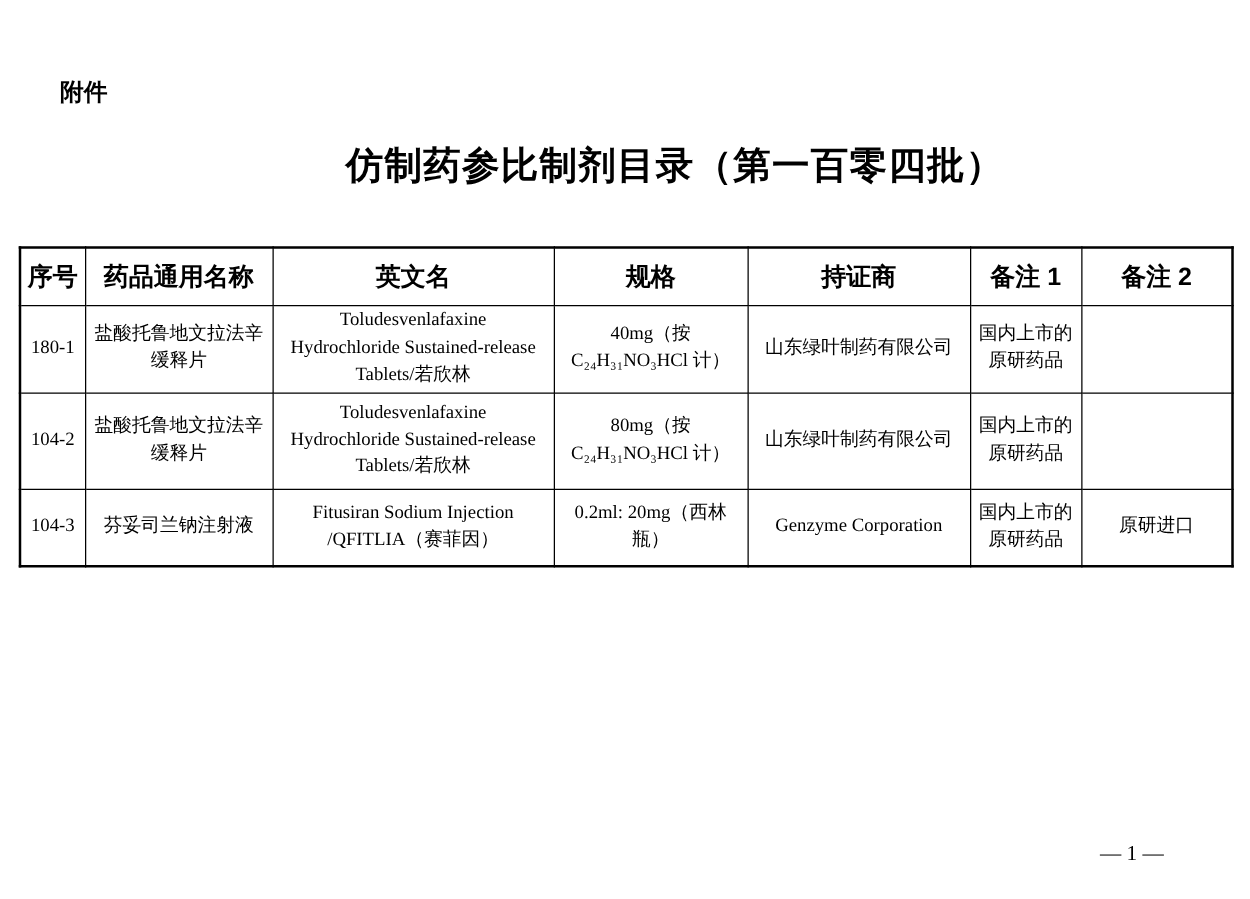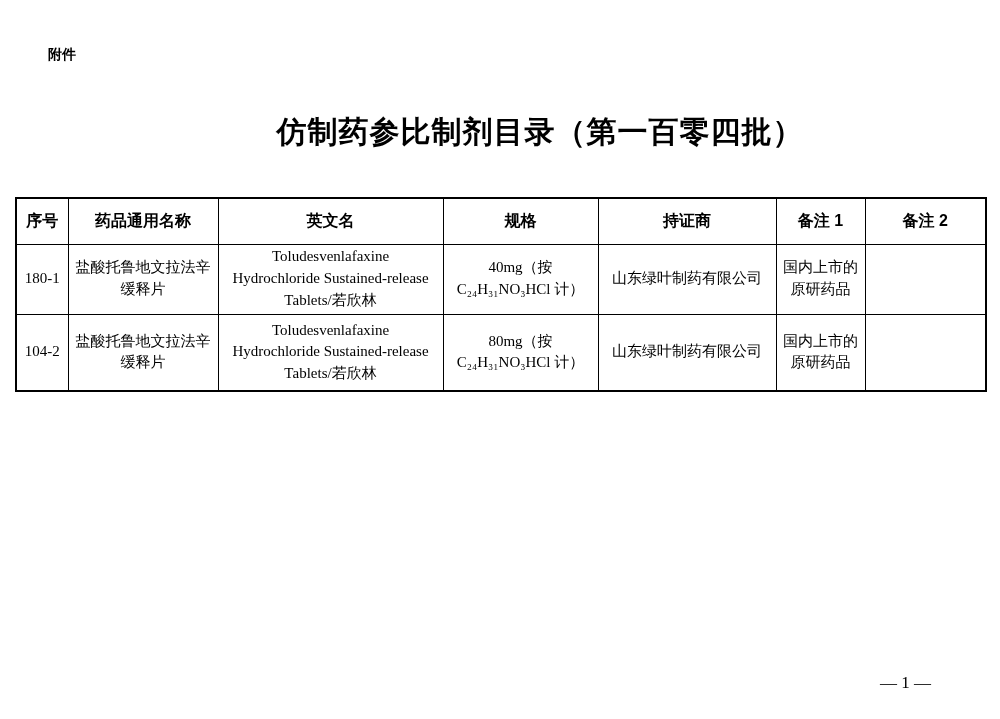--- a/index.html
+++ b/index.html
@@ -11,22 +11,22 @@
     position: relative;
     width: 1000px;
     height: 719px;
     overflow: hidden;
     color: #000;
     font-family: "Liberation Serif", serif;
   }
   .attachment {
     position: absolute;
     left: 48px;
-    top: 46px;
-    font-size: 14px;
+    top: 61px;
+    font-size: 19px;
     font-weight: 700;
     font-family: "Liberation Sans", sans-serif;
   }
   .doc-title {
     position: absolute;
     top: 112px;
     left: 0;
     width: 100%;
     text-align: center;
     font-size: 30px;
@@ -48,21 +48,21 @@
   table.catalog td {
     border: 1px solid #000;
     text-align: center;
     vertical-align: middle;
     padding: 1px 2px;
     white-space: pre-line;
     overflow: hidden;
   }
   table.catalog th {
     font-family: "Liberation Sans", sans-serif;
-    font-size: 16px;
+    font-size: 20px;
     font-weight: 700;
   }
   table.catalog td {
     font-size: 15px;
     line-height: 1.45;
   }
   .page-number {
     position: absolute;
     left: 880px;
     top: 673px;
@@ -120,16 +120,27 @@
       <td>Toludesvenlafaxine
 Hydrochloride Sustained-release
 Tablets/若欣林</td>
       <td>80mg（按
 C₂₄H₃₁NO₃HCl 计）</td>
       <td>山东绿叶制药有限公司</td>
       <td>国内上市的
 原研药品</td>
       <td></td>
     </tr>
+    <tr style="height:62px">
+      <td>104-3</td>
+      <td>芬妥司兰钠注射液</td>
+      <td>Fitusiran Sodium Injection
+/QFITLIA（赛菲因）</td>
+      <td>0.2ml: 20mg（西林瓶）</td>
+      <td>Genzyme Corporation</td>
+      <td>国内上市的
+原研药品</td>
+      <td>原研进口</td>
+    </tr>
   </tbody>
 </table>
 
 <div class="page-number">— 1 —</div>
 
 </body></html>

